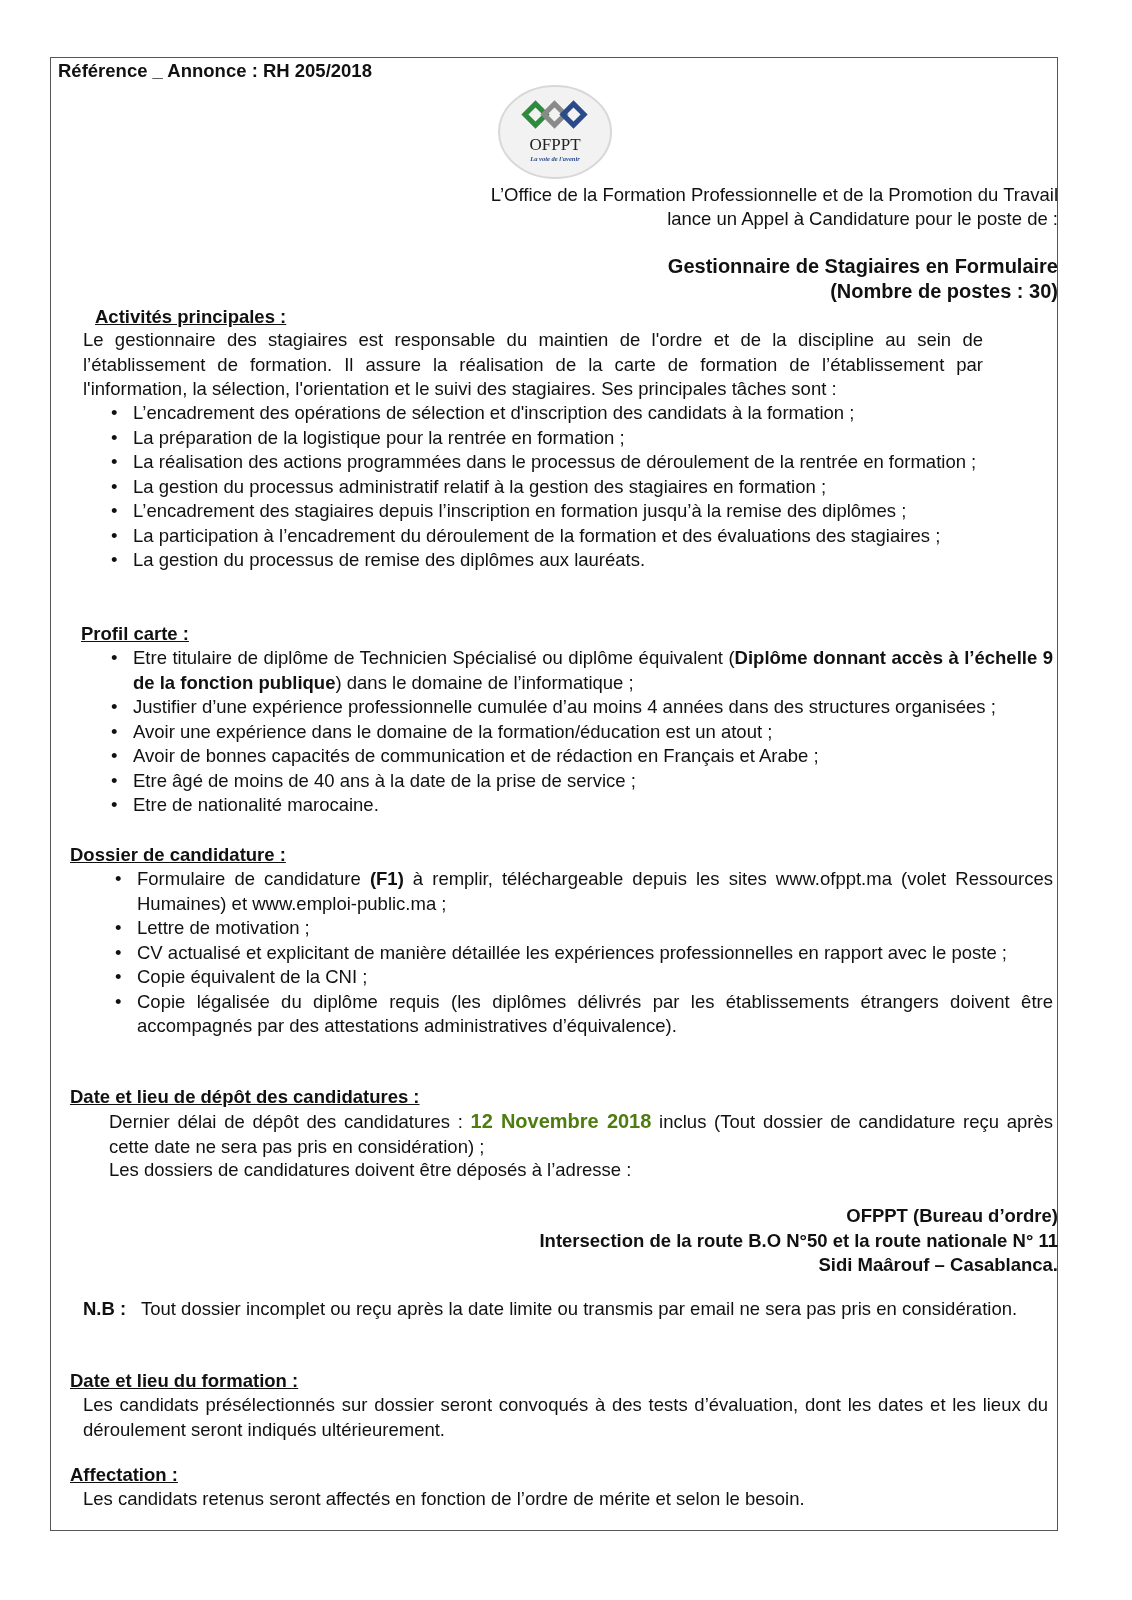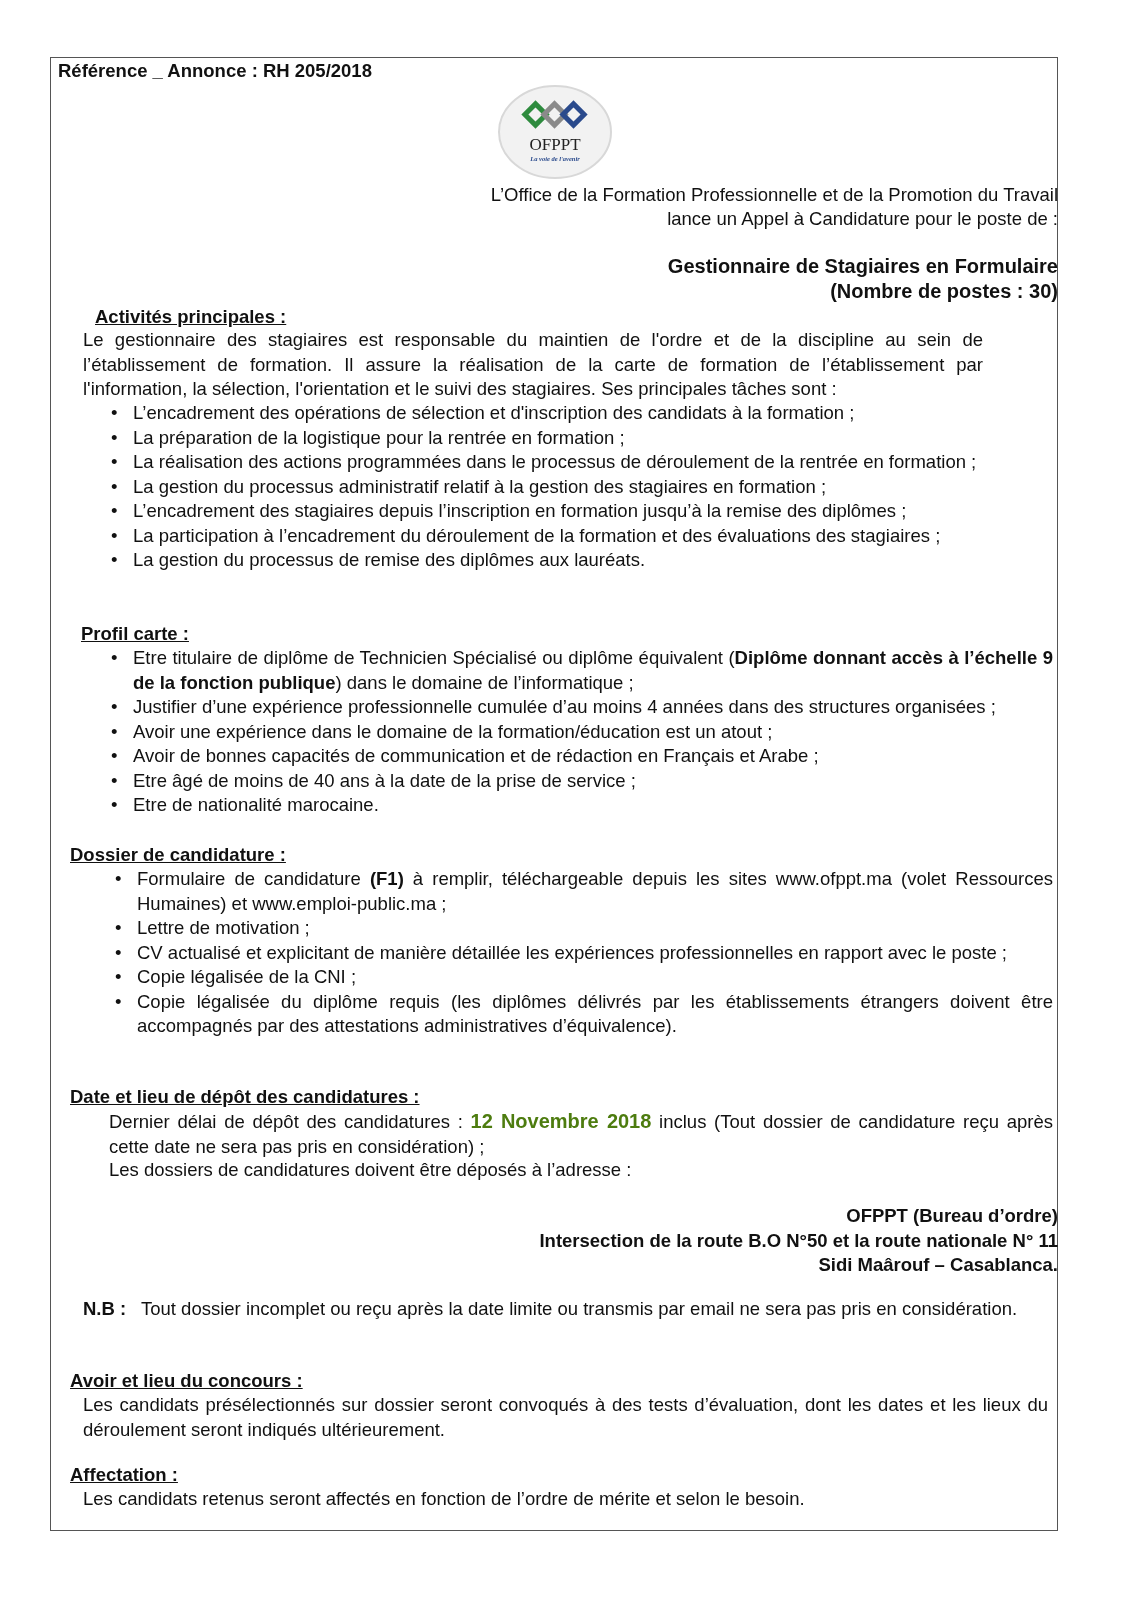--- a/index.html
+++ b/index.html
@@ -73,33 +73,33 @@
   <li>Avoir de bonnes capacités de communication et de rédaction en Français et Arabe ;</li>
   <li>Etre âgé de moins de 40 ans à la date de la prise de service ;</li>
   <li>Etre de nationalité marocaine.</li>
 </ul>
 
 <div class="sec-h" style="left:70px; top:844px;">Dossier de candidature :</div>
 <ul class="bl" style="left:112px; top:867px; width:941px;">
   <li><span>Formulaire de candidature </span><b>(F1)</b><span> à remplir, téléchargeable depuis les sites www.ofppt.ma (volet Ressources Humaines) et www.emploi-public.ma ;</span></li>
   <li>Lettre de motivation ;</li>
   <li>CV actualisé et explicitant de manière détaillée les expériences professionnelles en rapport avec le poste ;</li>
-  <li>Copie légalisée de la CNI ;</li>
+  <li>Copie équivalent de la CNI ;</li>
   <li>Copie légalisée du diplôme requis (les diplômes délivrés par les établissements étrangers doivent être accompagnés par des attestations administratives d’équivalence).</li>
 </ul>
 
 <div class="sec-h" style="left:70px; top:1086px;">Date et lieu de dépôt des candidatures :</div>
 <div class="para" style="left:109px; top:1109px; width:944px;"><span>Dernier délai de dépôt des candidatures : </span><span class="blue">12 Novembre 2018</span><span> inclus (Tout dossier de candidature reçu après cette date ne sera pas pris en considération) ;</span></div>
 <div class="para" style="left:109px; top:1158px; width:944px;">Les dossiers de candidatures doivent être déposés à l’adresse :</div>
 
 <div class="center addr">
   <div>OFPPT (Bureau d’ordre)</div>
   <div>Intersection de la route B.O N°50 et la route nationale N° 11</div>
   <div>Sidi Maârouf – Casablanca.</div>
 </div>
 
 <div class="nb"><b>N.B :</b><span>Tout dossier incomplet ou reçu après la date limite ou transmis par email ne sera pas pris en considération.</span></div>
 
-<div class="sec-h" style="left:70px; top:1370px;">Avoir et lieu du concours :</div>
+<div class="sec-h" style="left:70px; top:1370px;">Date et lieu du formation :</div>
 <div class="para" style="left:83px; top:1393px; width:965px;">Les candidats présélectionnés sur dossier seront convoqués à des tests d’évaluation, dont les dates et les lieux du déroulement seront indiqués ultérieurement.</div>
 
 <div class="sec-h" style="left:70px; top:1464px;">Affectation :</div>
 <div class="para" style="left:83px; top:1487px; width:965px;">Les candidats retenus seront affectés en fonction de l’ordre de mérite et selon le besoin.</div>
 
 </body></html>

